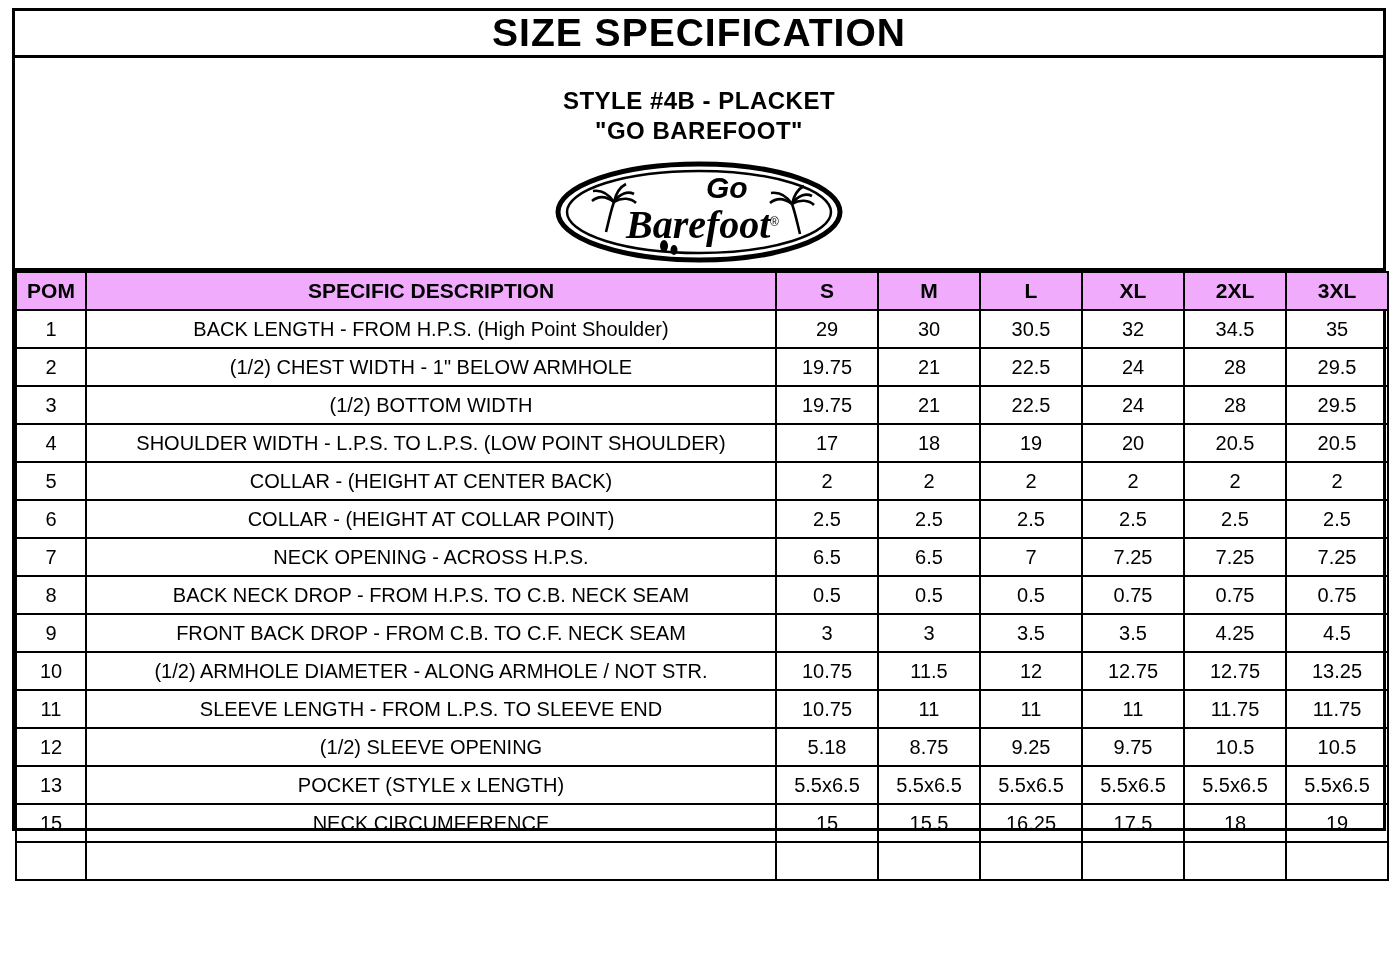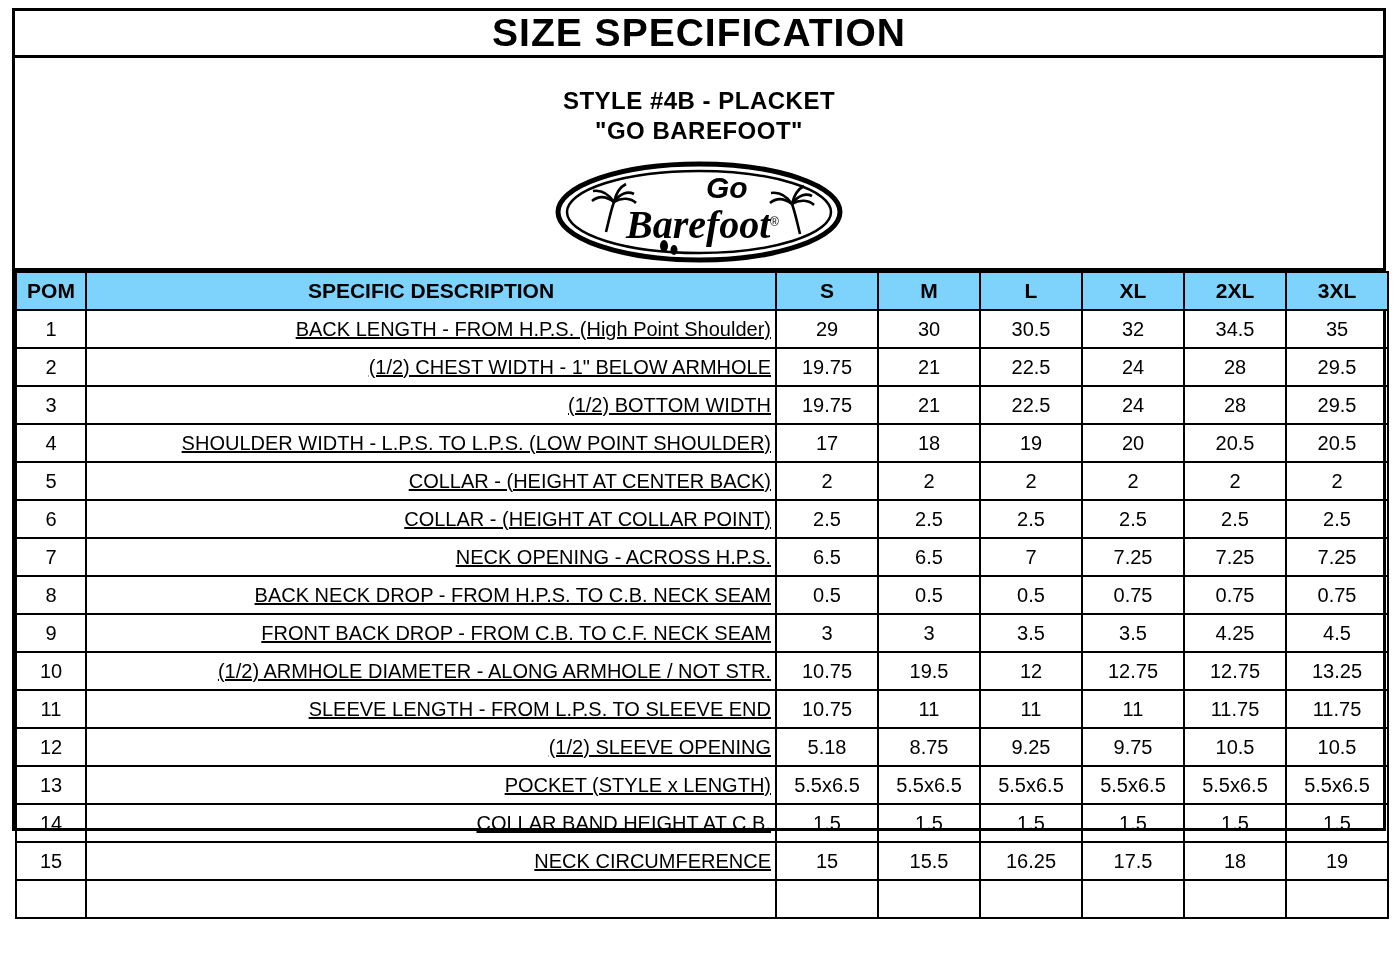--- a/index.html
+++ b/index.html
@@ -76,24 +76,24 @@
     padding: 0 4px;
   }
   table.spec th {
     font-weight: bold;
     font-size: 21px;
     text-align: center;
   }
   .col-pom { width: 70px; text-align: center; }
   .col-desc { width: 690px; text-align: left; padding-left: 8px; }
   .col-size { width: 102px; text-align: center; }
-  td.desc { text-align: right; padding-left: 8px; text-decoration: underline; }
+  td.desc { text-align: center; padding-left: 8px; }
   td.pom { text-align: center; }
   td.val { text-align: center; }
-  .hdr-row th { background: #7dd3fc; }
+  .hdr-row th { background: #f0abfc; }
   .bottom-pad {
     flex: 1 1 auto;
   }
 </style>
 </head>
 <body>
 
 <div class="page">
   <div class="sheet">
 
@@ -242,21 +242,21 @@
             <td class="col-size val">3</td>
             <td class="col-size val">3.5</td>
             <td class="col-size val">3.5</td>
             <td class="col-size val">4.25</td>
             <td class="col-size val">4.5</td>
           </tr>
           <tr>
             <td class="col-pom pom">10</td>
             <td class="col-desc desc">(1/2) ARMHOLE DIAMETER - ALONG ARMHOLE / NOT STR.</td>
             <td class="col-size val">10.75</td>
-            <td class="col-size val">19.5</td>
+            <td class="col-size val">11.5</td>
             <td class="col-size val">12</td>
             <td class="col-size val">12.75</td>
             <td class="col-size val">12.75</td>
             <td class="col-size val">13.25</td>
           </tr>
           <tr>
             <td class="col-pom pom">11</td>
             <td class="col-desc desc">SLEEVE LENGTH - FROM L.P.S. TO SLEEVE END</td>
             <td class="col-size val">10.75</td>
             <td class="col-size val">11</td>
@@ -279,30 +279,20 @@
             <td class="col-pom pom">13</td>
             <td class="col-desc desc">POCKET (STYLE x LENGTH)</td>
             <td class="col-size val">5.5x6.5</td>
             <td class="col-size val">5.5x6.5</td>
             <td class="col-size val">5.5x6.5</td>
             <td class="col-size val">5.5x6.5</td>
             <td class="col-size val">5.5x6.5</td>
             <td class="col-size val">5.5x6.5</td>
           </tr>
           <tr>
-            <td class="col-pom pom">14</td>
-            <td class="col-desc desc">COLLAR BAND HEIGHT AT C.B.</td>
-            <td class="col-size val">1.5</td>
-            <td class="col-size val">1.5</td>
-            <td class="col-size val">1.5</td>
-            <td class="col-size val">1.5</td>
-            <td class="col-size val">1.5</td>
-            <td class="col-size val">1.5</td>
-          </tr>
-          <tr>
             <td class="col-pom pom">15</td>
             <td class="col-desc desc">NECK CIRCUMFERENCE</td>
             <td class="col-size val">15</td>
             <td class="col-size val">15.5</td>
             <td class="col-size val">16.25</td>
             <td class="col-size val">17.5</td>
             <td class="col-size val">18</td>
             <td class="col-size val">19</td>
           </tr>
           <tr>

